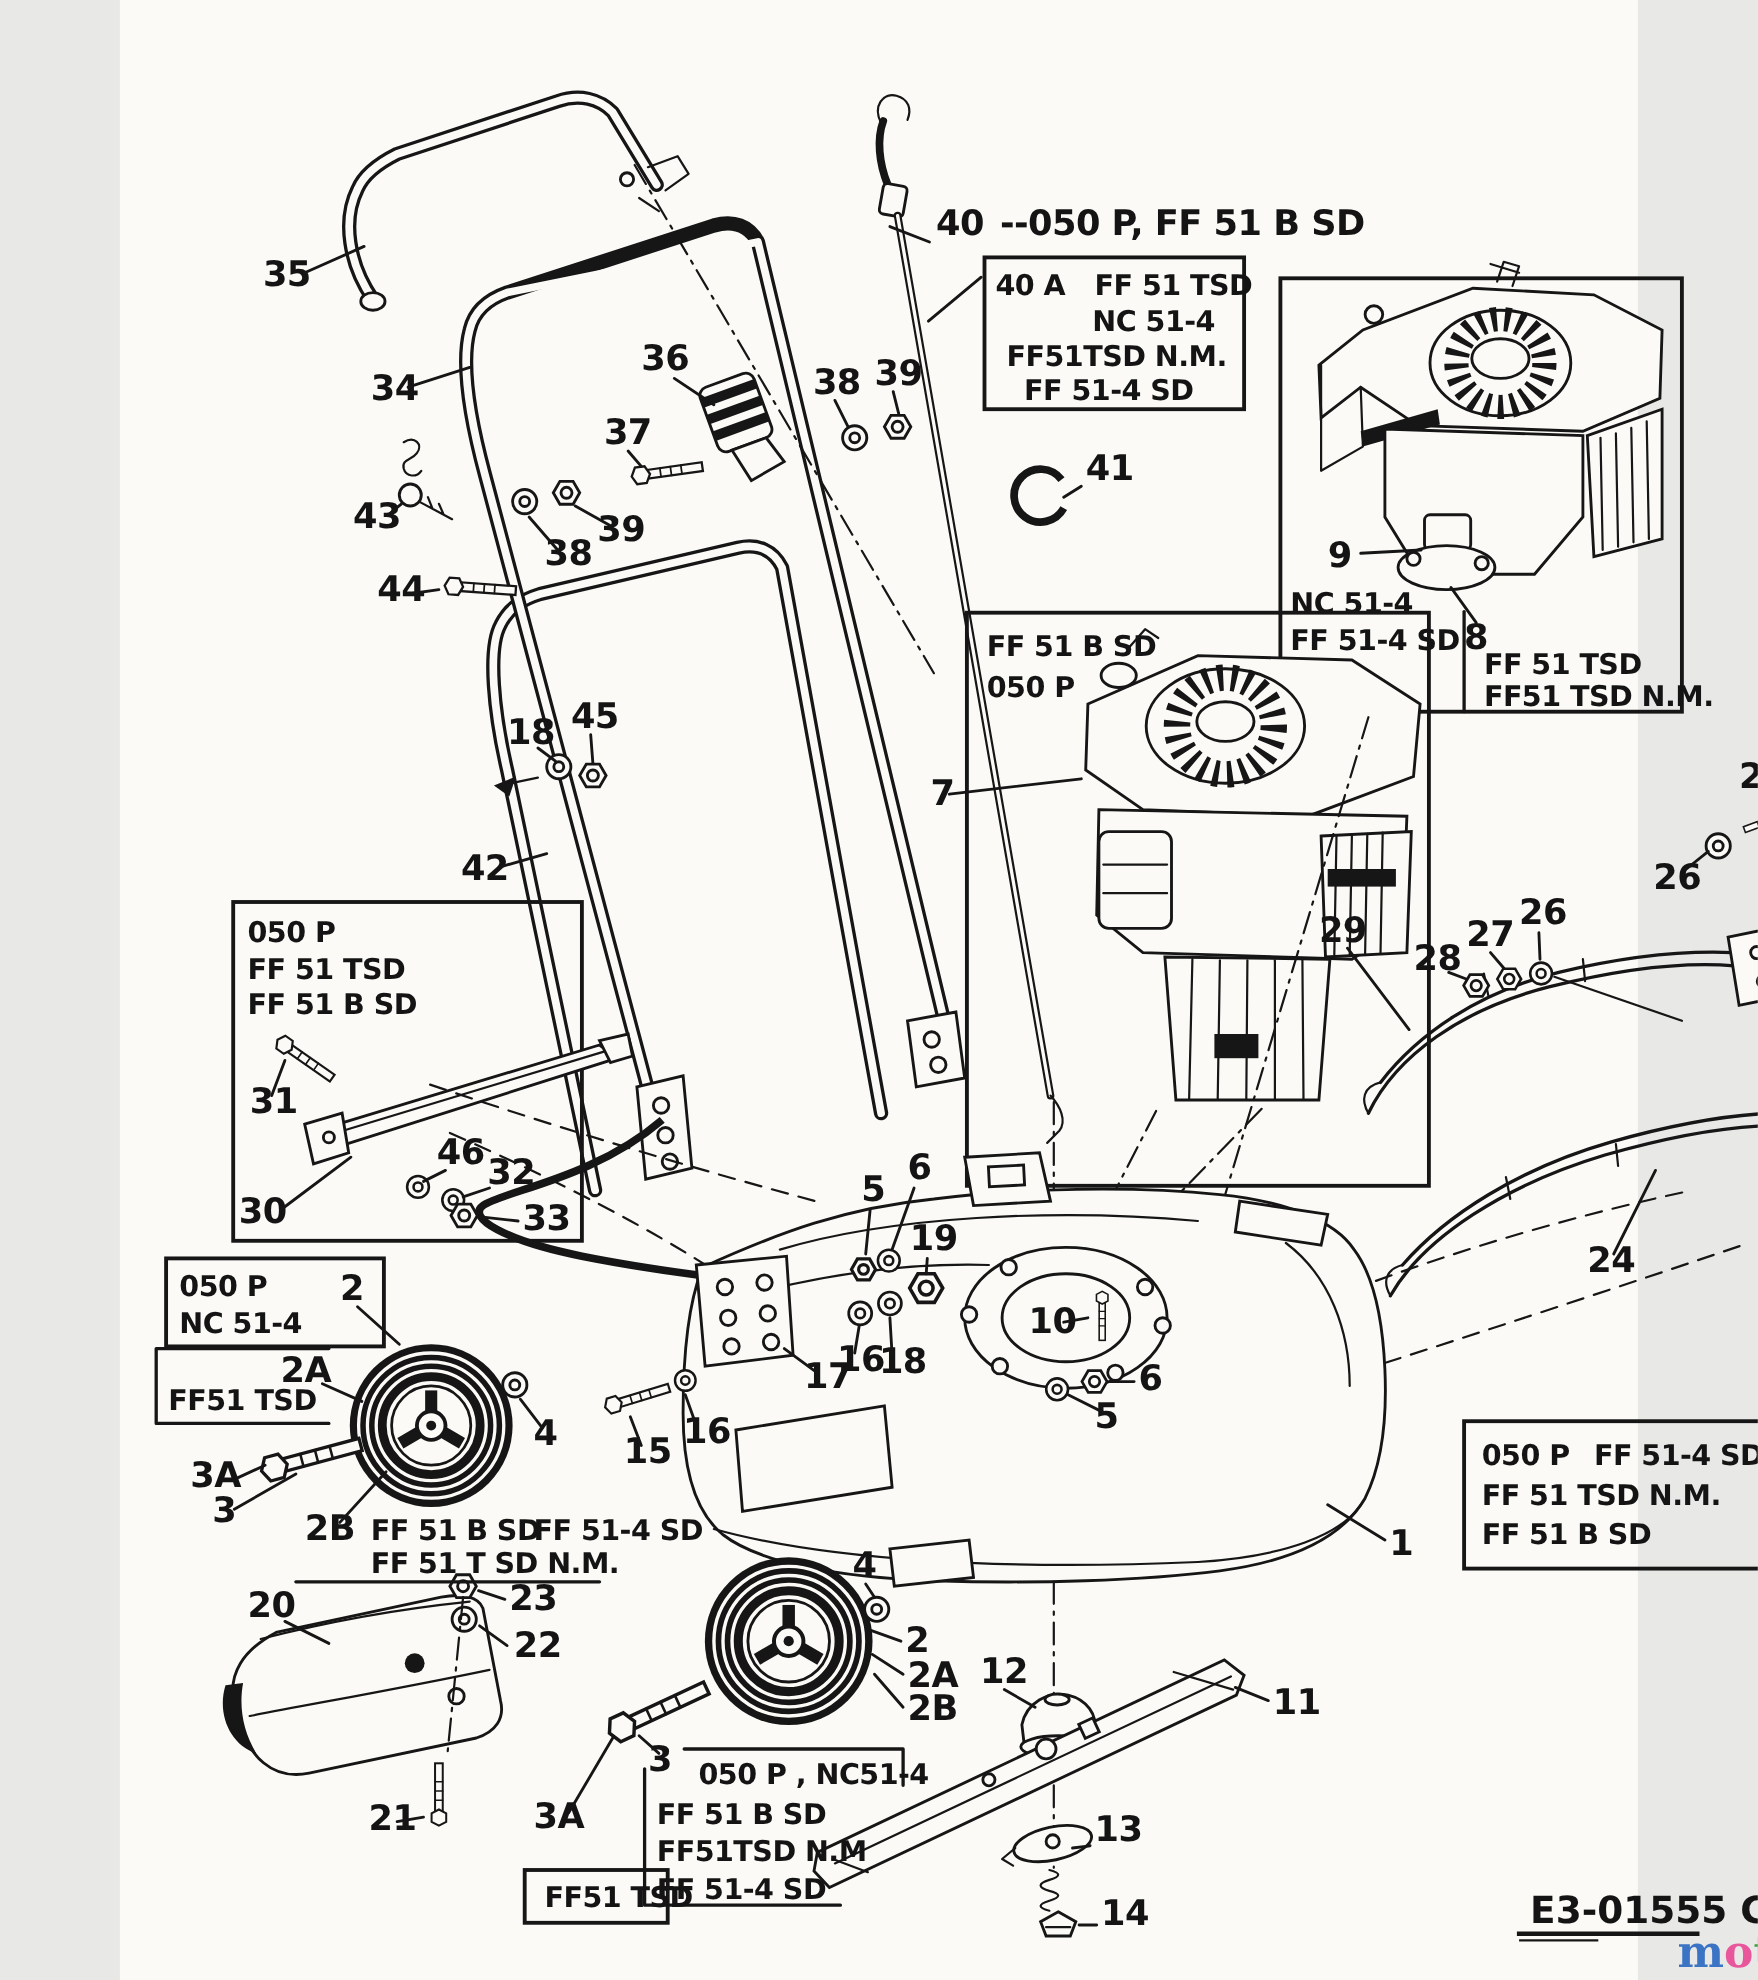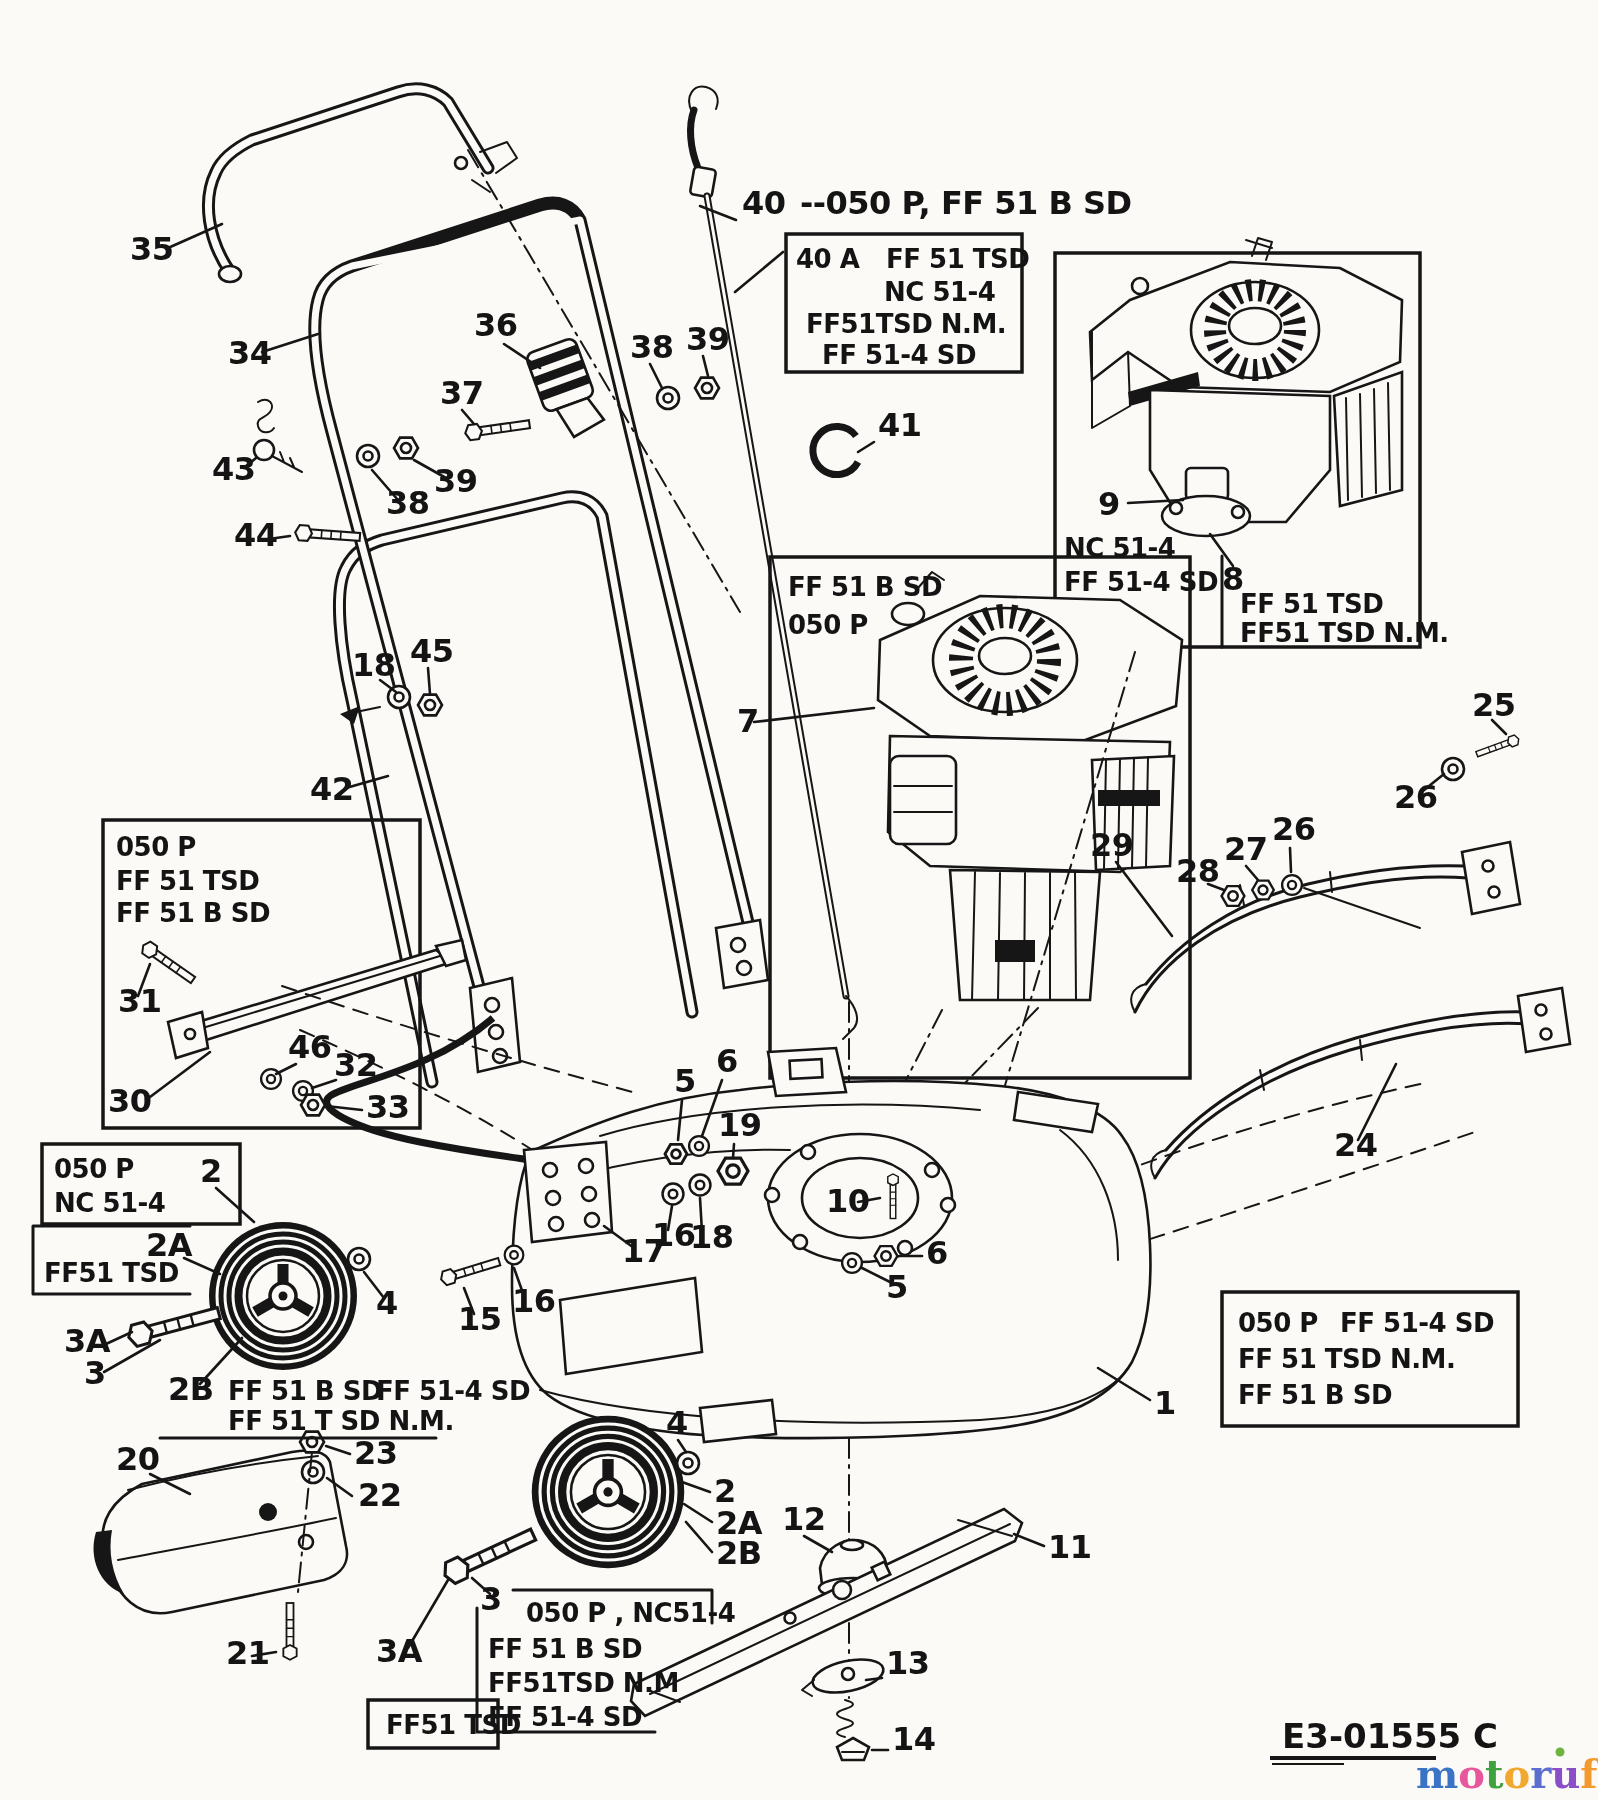--- a/index.html
+++ b/index.html
@@ -1,16 +1,16 @@
 <!DOCTYPE html>
 <html><head>
 <meta charset="utf-8">
 <style>
   html,body{margin:0;padding:0;background:#e8e8e6;}
-  .stage{width:1598px;height:1800px;background:#fbfaf7;position:relative;margin:0 auto;
+  .stage{width:1380px;height:1800px;background:#fbfaf7;position:relative;margin:0 auto;
          font-family:"DejaVu Sans", sans-serif;}
   svg{display:block}
   .ln{fill:none;stroke:#161616;stroke-width:3;stroke-linecap:round;stroke-linejoin:round}
   .ln2{fill:none;stroke:#161616;stroke-width:2;stroke-linecap:round;stroke-linejoin:round}
   .lead{fill:none;stroke:#161616;stroke-width:2.6;stroke-linecap:round}
   .tubeO{fill:none;stroke:#161616;stroke-width:13;stroke-linecap:round;stroke-linejoin:round}
   .tubeI{fill:none;stroke:#fbfaf7;stroke-width:7;stroke-linecap:round;stroke-linejoin:round}
   .cabO{fill:none;stroke:#161616;stroke-width:7;stroke-linecap:round}
   .cabI{fill:none;stroke:#fbfaf7;stroke-width:3;stroke-linecap:round}
   .dash{stroke-dasharray:15 10}

